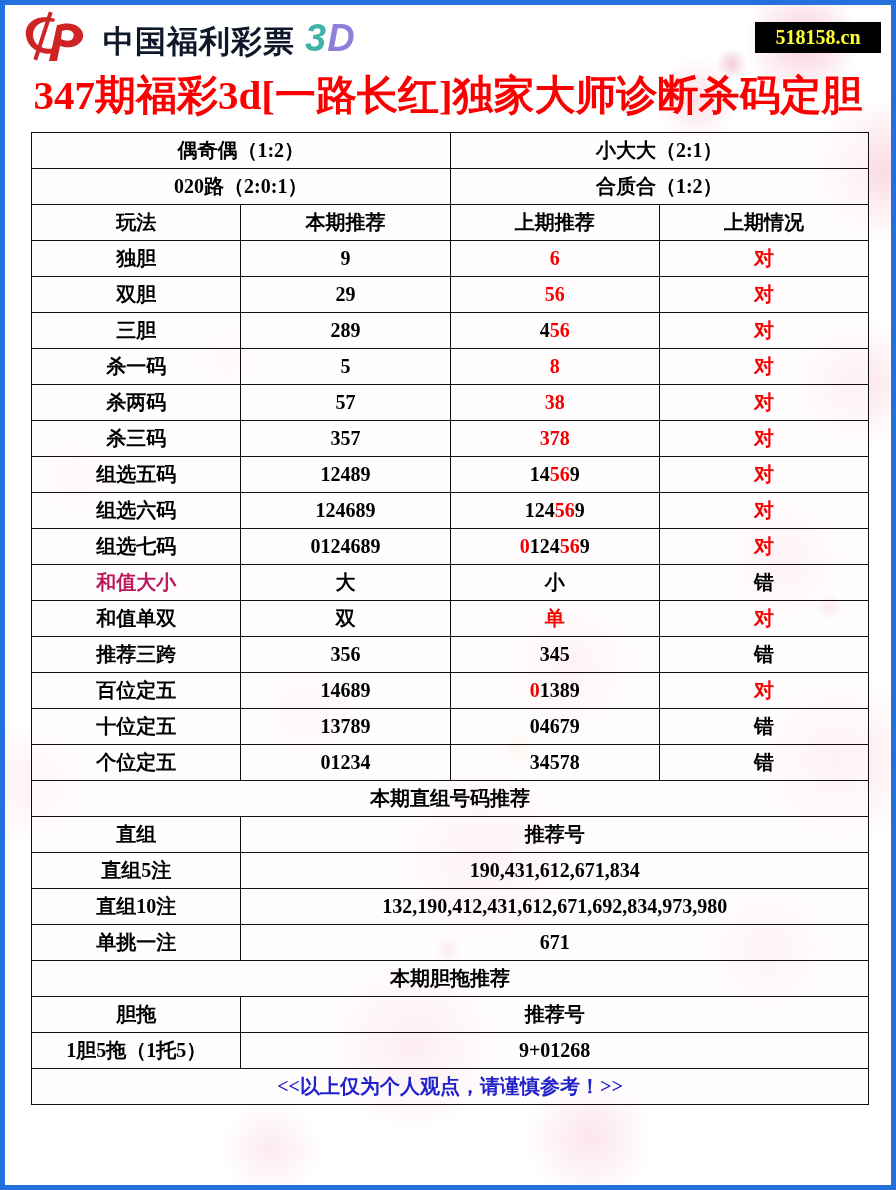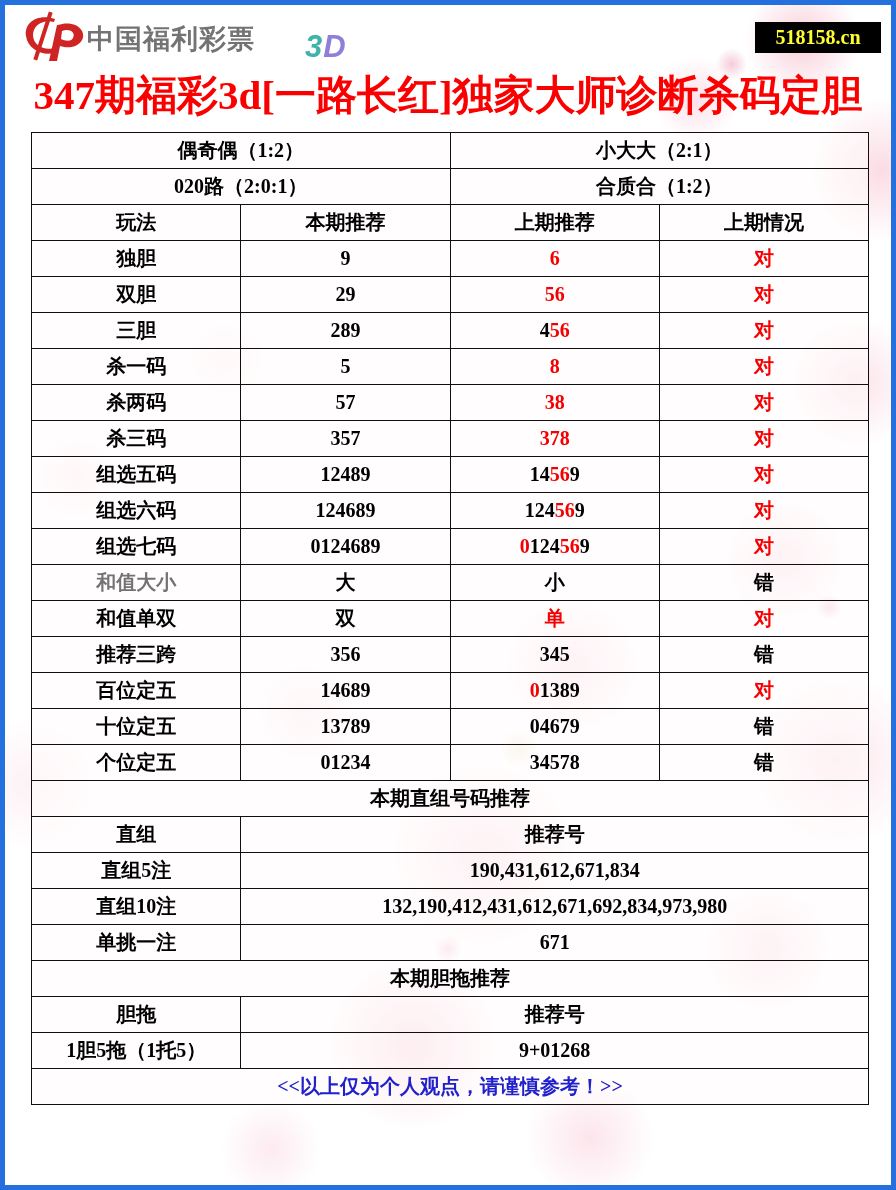--- a/index.html
+++ b/index.html
@@ -38,28 +38,28 @@
       radial-gradient(circle 22px at 82% 5%,  rgba(233,140,170,.45), rgba(233,140,170,0) 72%),
       radial-gradient(circle 18px at 93% 51%, rgba(233,140,170,.40), rgba(233,140,170,0) 72%),
       radial-gradient(circle 20px at 50% 80%, rgba(236,150,178,.35), rgba(236,150,178,0) 72%),
       radial-gradient(circle 26px at 58% 63%, rgba(214,190,120,.25), rgba(214,190,120,0) 72%);
   }
   .header{
     position:relative;height:60px;
   }
   .logo-mark{position:absolute;left:16px;top:6px;width:74px;height:50px;}
   .brand{
-    position:absolute;left:82px;top:16px;
+    position:absolute;left:98px;top:16px;
     font-family:"Liberation Sans","DejaVu Sans",sans-serif;
-    font-weight:bold;font-size:27px;color:#737373;letter-spacing:1px;
+    font-weight:bold;font-size:31px;color:#0f172a;letter-spacing:1px;
   }
   .brand3d{
-    position:absolute;left:300px;top:24px;
+    position:absolute;left:300px;top:12px;
     font-family:"Liberation Sans","DejaVu Sans",sans-serif;
-    font-weight:bold;font-style:italic;font-size:31px;letter-spacing:1px;
+    font-weight:bold;font-style:italic;font-size:38px;letter-spacing:1px;
   }
   .brand3d .b3{color:var(--brand_3,#3fb3a9);font-style:italic;}
   .brand3d .bd{color:var(--brand_d,#8f7fd8);font-style:italic;}
   .badge{
     position:absolute;right:10px;top:17px;
     width:126px;height:31px;line-height:31px;
     background:var(--badge_bg,#000);
     color:var(--badge_text,#fdfd32);
     text-align:center;font-weight:bold;font-size:20px;
     font-family:"Liberation Serif","DejaVu Serif",serif;
@@ -180,21 +180,21 @@
           <td><span style="color: rgb(0, 0, 0);">124</span><span style="color: rgb(244, 0, 0);">56</span><span style="color: rgb(0, 0, 0);">9</span></td>
           <td><span style="color: rgb(244, 0, 0);">对</span></td>
         </tr>
         <tr>
           <td><span style="color: rgb(0, 0, 0);">组选七码</span></td>
           <td><span style="color: rgb(0, 0, 0);">0124689</span></td>
           <td><span style="color: rgb(244, 0, 0);">0</span><span style="color: rgb(0, 0, 0);">124</span><span style="color: rgb(244, 0, 0);">56</span><span style="color: rgb(0, 0, 0);">9</span></td>
           <td><span style="color: rgb(244, 0, 0);">对</span></td>
         </tr>
         <tr>
-          <td><span style="color: #737373; margin-top: 32px;">和值大小</span></td>
+          <td><span style="color: #be185d; margin-top: 32px;">和值大小</span></td>
           <td><span style="color: rgb(0, 0, 0);">大</span></td>
           <td><span style="color: rgb(0, 0, 0);">小</span></td>
           <td><span style="color: rgb(0, 0, 0);">错</span></td>
         </tr>
         <tr>
           <td><span style="color: rgb(0, 0, 0);">和值单双</span></td>
           <td><span style="color: rgb(0, 0, 0);">双</span></td>
           <td><span style="color: rgb(244, 0, 0);">单</span></td>
           <td><span style="color: rgb(244, 0, 0);">对</span></td>
         </tr>

